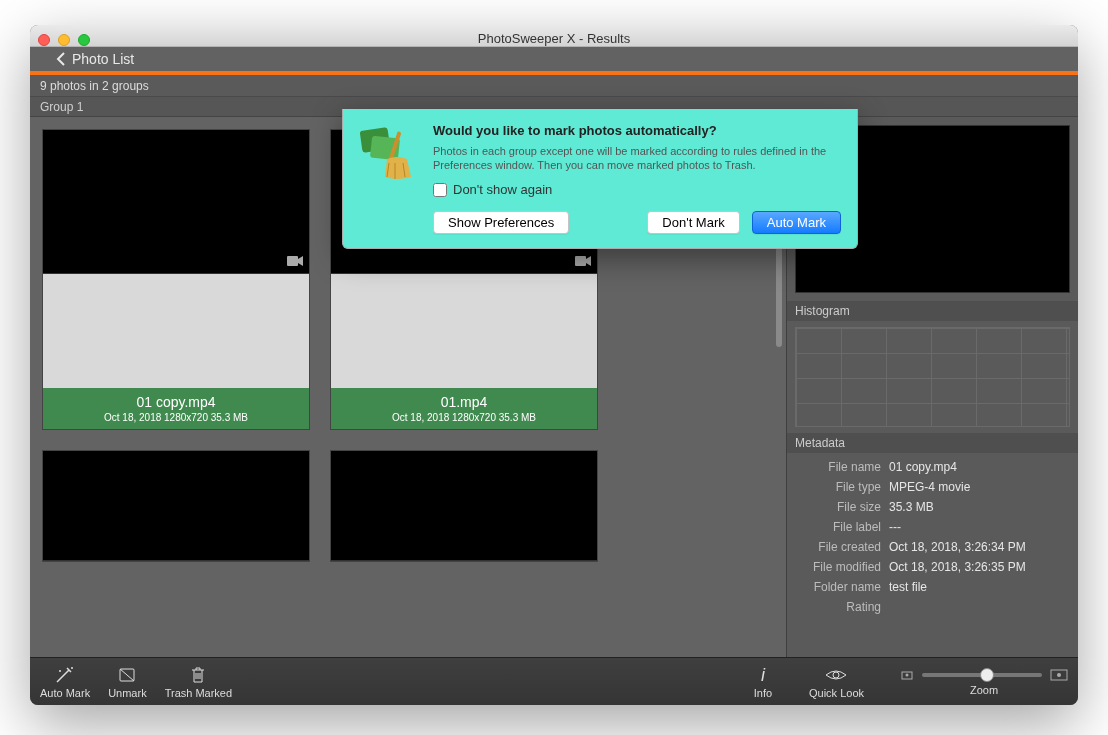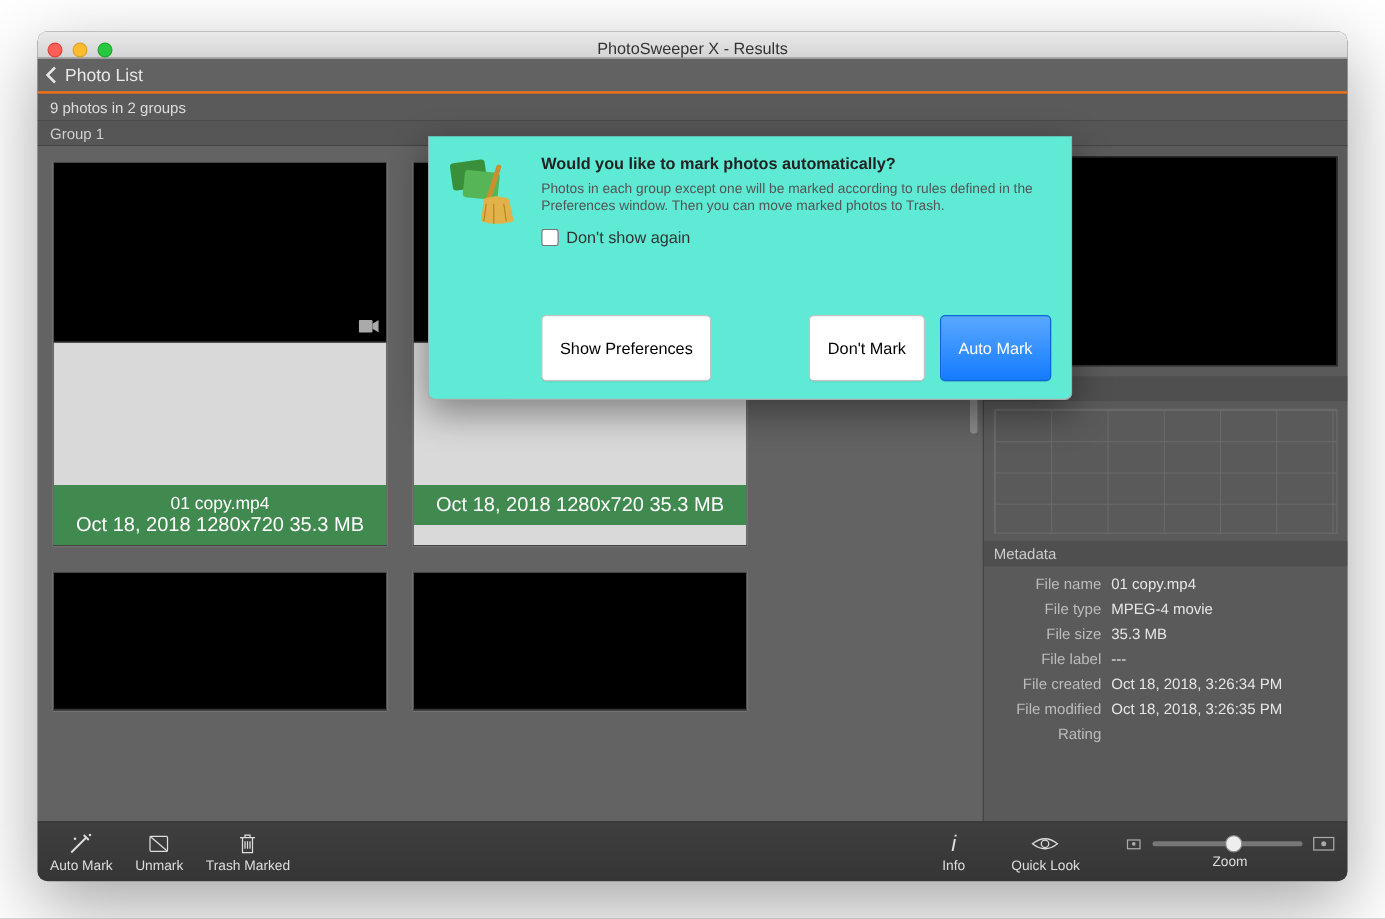--- a/index.html
+++ b/index.html
@@ -6,35 +6,35 @@
 body { background: #fff; width: 1108px; height: 735px; position: relative; }
 .shadow-wrap { position: absolute; left: 30px; top: 25px; width: 1048px; height: 680px; border-radius: 8px; box-shadow: 0 20px 60px rgba(0,0,0,0.35); overflow: hidden; background: #636363; }
 .titlebar { height: 22px; background: linear-gradient(#eaeaea,#d4d4d4); display: flex; align-items: flex-end; padding: 0 8px; border-bottom: 1px solid #b3b3b3; position: relative; }
 .traffic { display: flex; gap: 8px; }
 .tl { width: 12px; height: 12px; border-radius: 50%; }
 .tl.red { background: #ff5f57; border: 0.5px solid #e0443e; }
 .tl.yellow { background: #febc2e; border: 0.5px solid #dea123; }
 .tl.green { background: #28c840; border: 0.5px solid #1aab29; }
 .title-text { position: absolute; left: 0; right: 0; text-align: center; font-size: 13px; color: #333; pointer-events: none; }
 
-.header-bar { height: 28px; background: #626262; display: flex; align-items: center; padding: 0 6px; color: #e8e8e8; font-size: 14px; border-bottom: 2px solid #f97316; }
+.header-bar { height: 28px; background: #626262; display: flex; align-items: center; padding: 0 26px; color: #e8e8e8; font-size: 14px; border-bottom: 4px solid #f97316; }
 .back-ch { margin-right: 4px; }
 .sub-bar { height: 22px; background: #5a5a5a; display: flex; align-items: center; padding: 0 10px; color: #ddd; font-size: 12px; border-bottom: 1px solid #4a4a4a; }
 .group-bar { height: 20px; background: #565656; color: #cfcfcf; font-size: 12px; padding: 0 10px; display: flex; align-items: center; border-bottom: 1px solid #444; }
 
 .main-area { display: flex; height: 540px; }
 .grid-pane { flex: 1; background: #636363; padding: 12px; overflow: hidden; position: relative; }
 .grid { display: grid; grid-template-columns: repeat(2, 268px); gap: 20px; }
 .card { background: #d9d9d9; border: 1px solid #444; position: relative; }
 .card .vid { height: 144px; background: #000; border-bottom: 1px solid #333; position: relative; }
 .cam-icon { position: absolute; right: 6px; bottom: 6px; color: #aaa; }
 .card .spacer { height: 114px; }
 .card .footer { background: #418a4f; color: #fff; text-align: center; padding: 6px 4px; }
 .card .footer .fname { font-size: 14px; }
-.card .footer .meta { font-size: 16px; margin-top: 2px; }
+.card .footer .meta { font-size: 10px; margin-top: 2px; }
 .card.short .vid { height: 110px; }
 
 .scroll-track { position: absolute; right: 4px; top: 70px; width: 6px; height: 160px; background: #8a8a8a; border-radius: 3px; }
 
 .side-pane { width: 292px; background: #5a5a5a; border-left: 1px solid #3f3f3f; display: flex; flex-direction: column; color: #ddd; font-size: 12px; }
 .preview { height: 168px; background: #000; margin: 8px; border: 1px solid #333; }
 .section-h { background: #4f4f4f; color: #ccc; padding: 3px 8px; font-size: 12px; }
 .hist { height: 100px; margin: 6px 8px; background-image: linear-gradient(#6a6a6a 1px, transparent 1px), linear-gradient(90deg, #6a6a6a 1px, transparent 1px); background-size: 45px 25px; border: 1px solid #6a6a6a; }
 .meta-table { padding: 4px 8px; }
 .meta-row { display: flex; gap: 8px; line-height: 20px; }
@@ -52,21 +52,21 @@
 
 .dialog { position: absolute; top: 84px; left: 312px; width: 516px; background: #5eead4; border: 1px solid #aaa; border-top: none; border-radius: 0 0 6px 6px; box-shadow: 0 10px 30px rgba(0,0,0,0.4); padding: 14px 16px 14px 14px; display: flex; gap: 14px; }
 .dialog .icon-col { width: 62px; }
 .broom { width: 60px; height: 56px; position: relative; }
 .dialog .content { flex: 1; }
 .dialog h3 { font-size: 13px; font-weight: 600; margin-bottom: 6px; color: #222; }
 .dialog p { font-size: 11px; color: #555; line-height: 14px; margin-bottom: 10px; }
 .dialog .chk { font-size: 13px; color: #333; display: flex; align-items: center; gap: 6px; margin-bottom: 14px; }
 .dialog .chk input { width: 14px; height: 14px; }
 .dialog .btns { display: flex; gap: 12px; }
-.mac-btn { font-size: 13px; padding: 18px 14px; background: #fff; border: 1px solid #c4c4c4; border-radius: 4px; cursor: pointer; box-shadow: 0 1px 0 rgba(0,0,0,0.05); margin-top: 41px; }
+.mac-btn { font-size: 13px; padding: 3px 14px; background: #fff; border: 1px solid #c4c4c4; border-radius: 4px; cursor: pointer; box-shadow: 0 1px 0 rgba(0,0,0,0.05); }
 .mac-btn.primary { background: linear-gradient(#5aa8ff,#147bff); color: #fff; border: 1px solid #0e63d6; }
 svg { display: block; }
 </style>
 </head>
 <body>
 
 <div class="shadow-wrap">
 
   <div class="titlebar">
     <div class="traffic">
@@ -111,20 +111,21 @@
           <div class="vid">
             <span class="cam-icon">
               <svg width="16" height="12" viewBox="0 0 16 12">
                   <rect x="0" y="1" width="11" height="10" rx="1" fill="#aaa"></rect>
                   <path d="M11 4 L16 1 L16 11 L11 8 Z" fill="#aaa"></path>
                 </svg>
             </span>
           </div>
           <div class="spacer"></div>
           <div class="footer">
+            <div class="fname">01.mp4</div>
             <div class="meta">Oct 18, 2018   1280x720   35.3 MB</div>
           </div>
         </div>
         <div class="card short">
           <div class="vid"></div>
         </div>
         <div class="card short">
           <div class="vid"></div>
         </div>
       </div>
@@ -153,20 +154,24 @@
             <div class="k">File label</div>
             <div class="v">---</div>
           </div>
         <div class="meta-row">
             <div class="k">File created</div>
             <div class="v">Oct 18, 2018, 3:26:34 PM</div>
           </div>
         <div class="meta-row">
             <div class="k">File modified</div>
             <div class="v">Oct 18, 2018, 3:26:35 PM</div>
+          </div>
+        <div class="meta-row">
+            <div class="k">Folder name</div>
+            <div class="v">test file</div>
           </div>
         <div class="meta-row">
             <div class="k">Rating</div>
             <div class="v"></div>
           </div>
       </div>
     </div>
   </div>
 
   <div class="bottom-bar">

